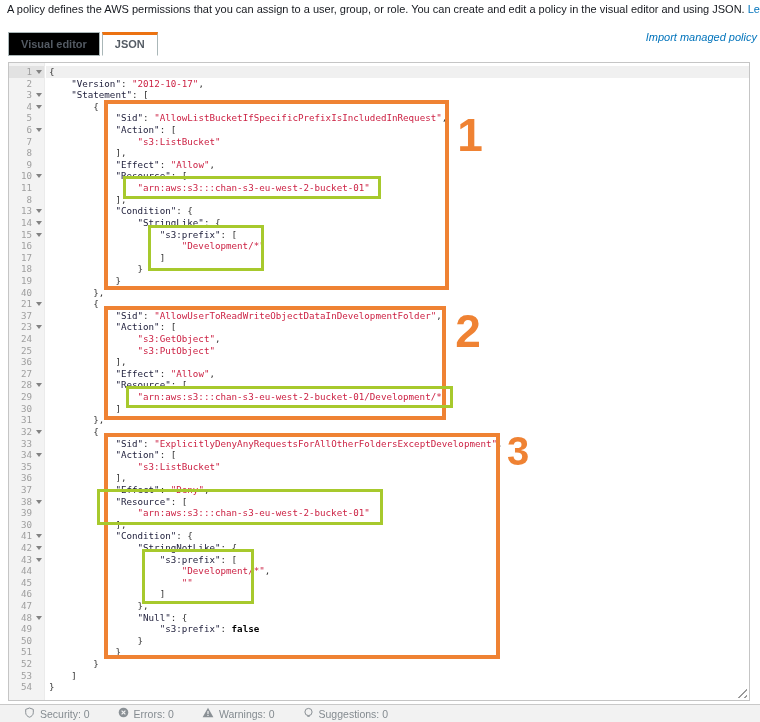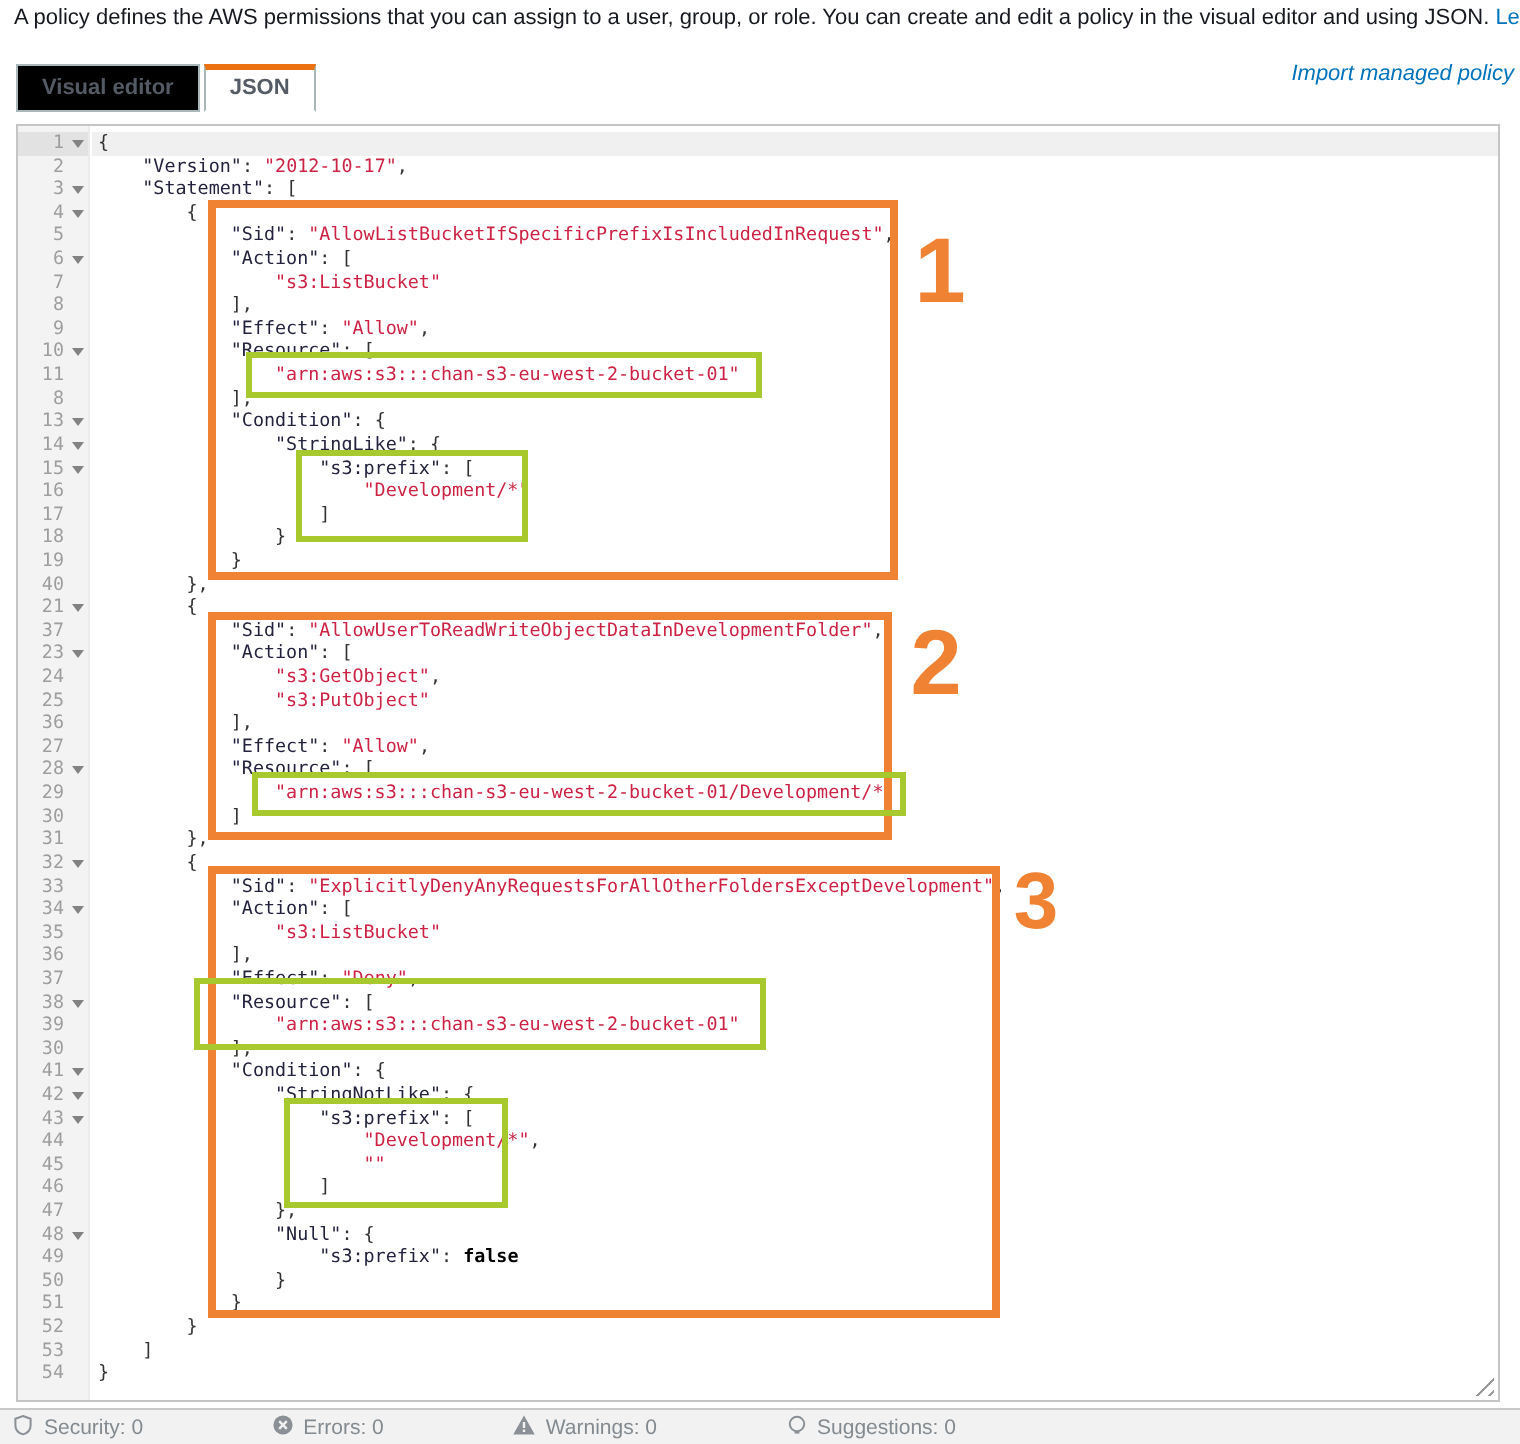--- a/index.html
+++ b/index.html
@@ -34,22 +34,22 @@
   .grip{position:absolute;right:2px;bottom:2px;width:13px;height:13px;
         background:repeating-linear-gradient(135deg,#9a9a9a 0 1px,transparent 1px 4px);
         clip-path:polygon(100% 0,100% 100%,0 100%);cursor:nwse-resize;}
   
   .obox{position:absolute;border:4px solid #ef8233;box-sizing:border-box;pointer-events:none;}
   .gbox{position:absolute;border:3px solid #a7c92d;box-sizing:border-box;pointer-events:none;}
   .badge{position:absolute;color:#ef8233;font-weight:bold;text-align:center;width:40px;
          line-height:1;pointer-events:none;}
   
   .statusbar{position:absolute;left:0;top:704px;width:760px;height:18px;background:#f2f2f2;
-             border-top:1px solid #c9c9c9;display:flex;align-items:center;padding-left:6px;
-             box-sizing:border-box;gap:36px;}
+             border-top:1px solid #c9c9c9;display:flex;align-items:center;padding-left:24px;
+             box-sizing:border-box;}
   .sitem{display:flex;align-items:center;margin-right:28px;font-size:10.5px;color:#848b90;}
   .sitem svg{margin-right:5px;}
 </style>
 </head>
 <body>
 
 <div class="desc"><span>A policy defines the AWS permissions that you can assign to a user, group, or role. You can create and edit a policy in the visual editor and using JSON. </span><a>Learn more</a></div>
 
 <div class="import-link">Import managed policy</div>
 

